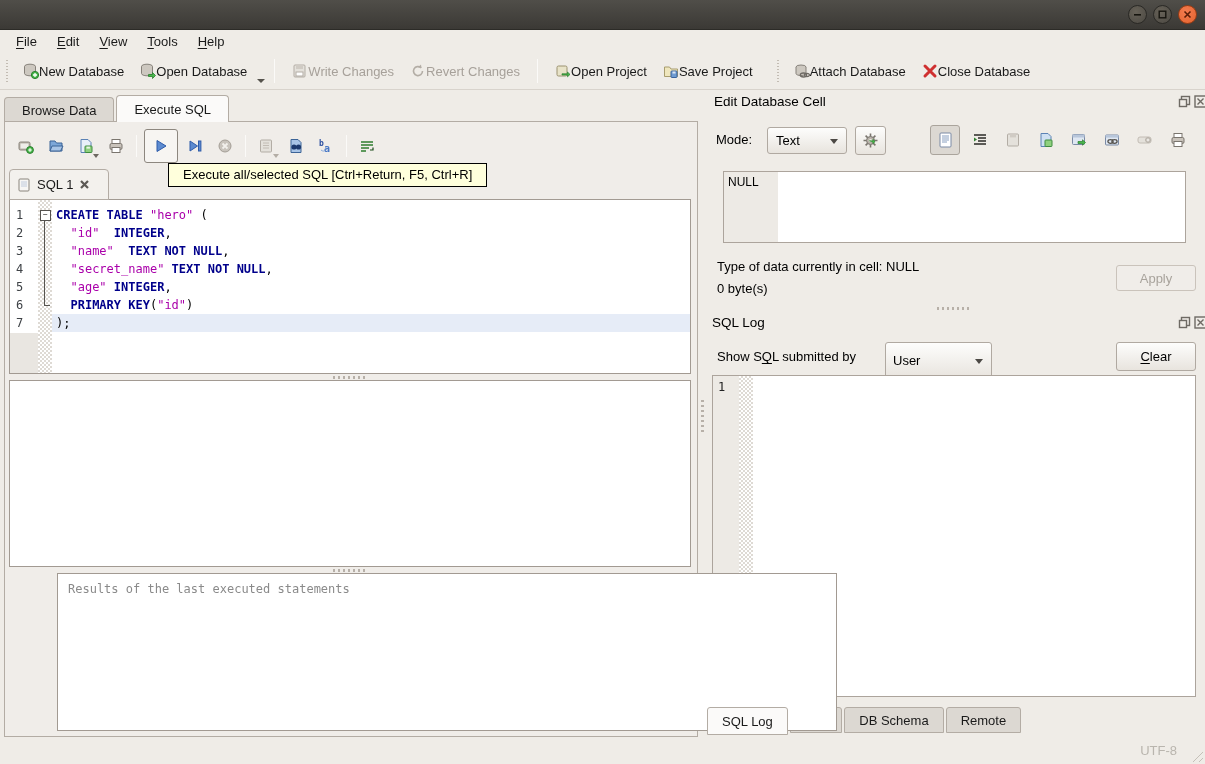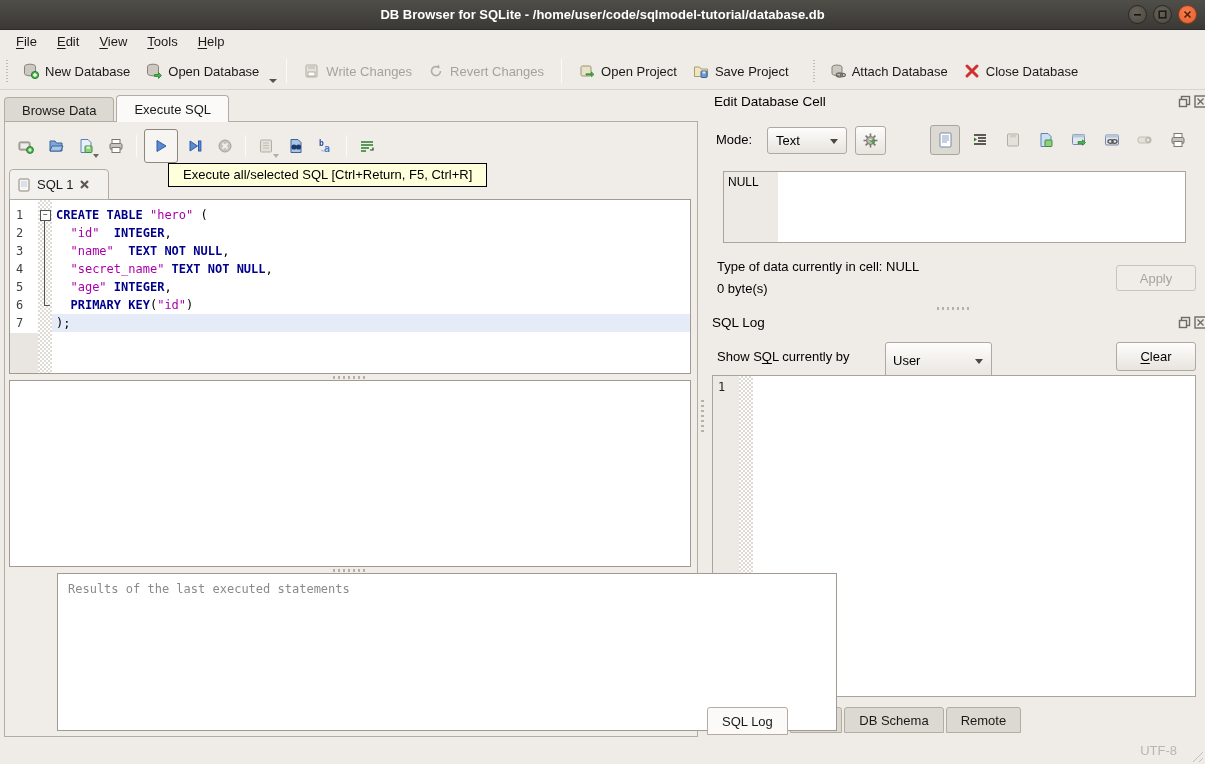--- a/index.html
+++ b/index.html
@@ -19,21 +19,21 @@
 
   
   .menubar { position:absolute; left:0; top:30px; width:1205px; height:23px; display:flex; align-items:center; padding-left:6px; background:#efece7; }
   .menu-item { padding:3px 10px; }
   .mn { text-decoration:underline; text-underline-offset:2px; }
 
   
   .toolbar { position:absolute; left:0; top:53px; width:1205px; height:37px; display:flex; align-items:center; background:#efece7; border-bottom:1px solid #d8d3cc; }
   .tb-handle { width:7px; height:22px; margin:0 4px; background:repeating-linear-gradient(0deg,#c3bcb3 0 1px,transparent 1px 3px); background-size:2px 100%; background-repeat:repeat-y; background-position:2px 0; }
   .tb-sep { width:1px; height:24px; background:#cfc9c1; border-right:1px solid #fbfaf8; margin:0 9px; }
-  .tb-btn { display:flex; align-items:center; gap:6px; padding:5px 8px; white-space:nowrap; }
+  .tb-btn { display:flex; align-items:center; padding:5px 8px; white-space:nowrap; }
   .tb-btn.disabled { color:#a7a19a; }
   .dd-arrow { width:0; height:0; border-left:4px solid transparent; border-right:4px solid transparent; border-top:4px solid #55524d; margin-left:2px; align-self:flex-end; margin-bottom:6px; }
   .i16 { width:16px; height:16px; display:block; flex:none; }
 
   
   .main-tabs { position:absolute; left:4px; top:95px; display:flex; align-items:flex-end; height:27px; }
   .mtab { height:25px; padding:0 17px; display:flex; align-items:center; background:#dcd8d2; border:1px solid #b3aca4; border-bottom:none; border-radius:4px 4px 0 0; margin-right:2px; color:#1a1a1a; }
   .mtab.active { height:27px; background:#fbfaf9; position:relative; z-index:3; }
 
   
@@ -112,21 +112,20 @@
     background:repeating-linear-gradient(135deg,transparent 0 3px,#c5c0b8 3px 4px); clip-path:polygon(100% 0,100% 100%,0 100%); }
 
   .v-splitter { position:absolute; left:699px; top:92px; width:6px; height:645px; display:flex; align-items:center; justify-content:center; }
   .dots-v { width:3px; height:34px; background:repeating-linear-gradient(0deg,#b7b0a8 0 2px,transparent 2px 5px); }
   .dock-splitter { position:absolute; left:712px; top:304px; width:484px; height:8px; display:flex; align-items:center; justify-content:center; }
 </style>
 </head>
 <body>
 
 <div class="titlebar">
-  <span class="title">DB Browser for SQLite - /home/user/code/sqlmodel-tutorial/database.db</span>
   <div class="win-btns">
     <div class="win-btn">
         <svg width="9" height="9" viewBox="0 0 9 9">
           <rect x="1" y="4" width="7" height="1.6" fill="#16150f"></rect>
         </svg>
       </div>
     <div class="win-btn">
         <svg width="9" height="9" viewBox="0 0 9 9">
           <rect x="1.2" y="1.2" width="6.6" height="6.6" fill="none" stroke="#16150f" stroke-width="1.4"></rect>
         </svg>
@@ -503,21 +502,21 @@
       <rect x="3.5" y="1.5" width="8" height="8" fill="none" stroke="#6e6a64" stroke-width="1.4"></rect>
       <rect x="1.5" y="4.5" width="7" height="7" fill="#efece7" stroke="#6e6a64" stroke-width="1.4"></rect>
     </svg>
   <svg class="dock-ic" viewBox="0 0 13 13">
       <rect x="1" y="1" width="11" height="11" fill="none" stroke="#6e6a64" stroke-width="1.4"></rect>
       <path d="M3.5 3.5l6 6 M9.5 3.5l-6 6" stroke="#6e6a64" stroke-width="1.4"></path>
     </svg>
 </div>
 
 <div style="position:absolute; left:717px; top:349px;" class="label">
-  <span>Show S</span><span class="mn">Q</span><span>L currently by</span>
+  <span>Show S</span><span class="mn">Q</span><span>L submitted by</span>
 </div>
 <div class="combo" style="position:absolute; left:885px; top:342px; width:107px; height:37px;padding-left:7px;">
   <span>User</span>
   <span class="arrow"></span>
 </div>
 <div class="btn" style="position:absolute; left:1116px; top:342px; width:80px; height:29px;">
   <span><span class="mn">C</span><span>lear</span></span>
 </div>
 
 <div class="log-box">

